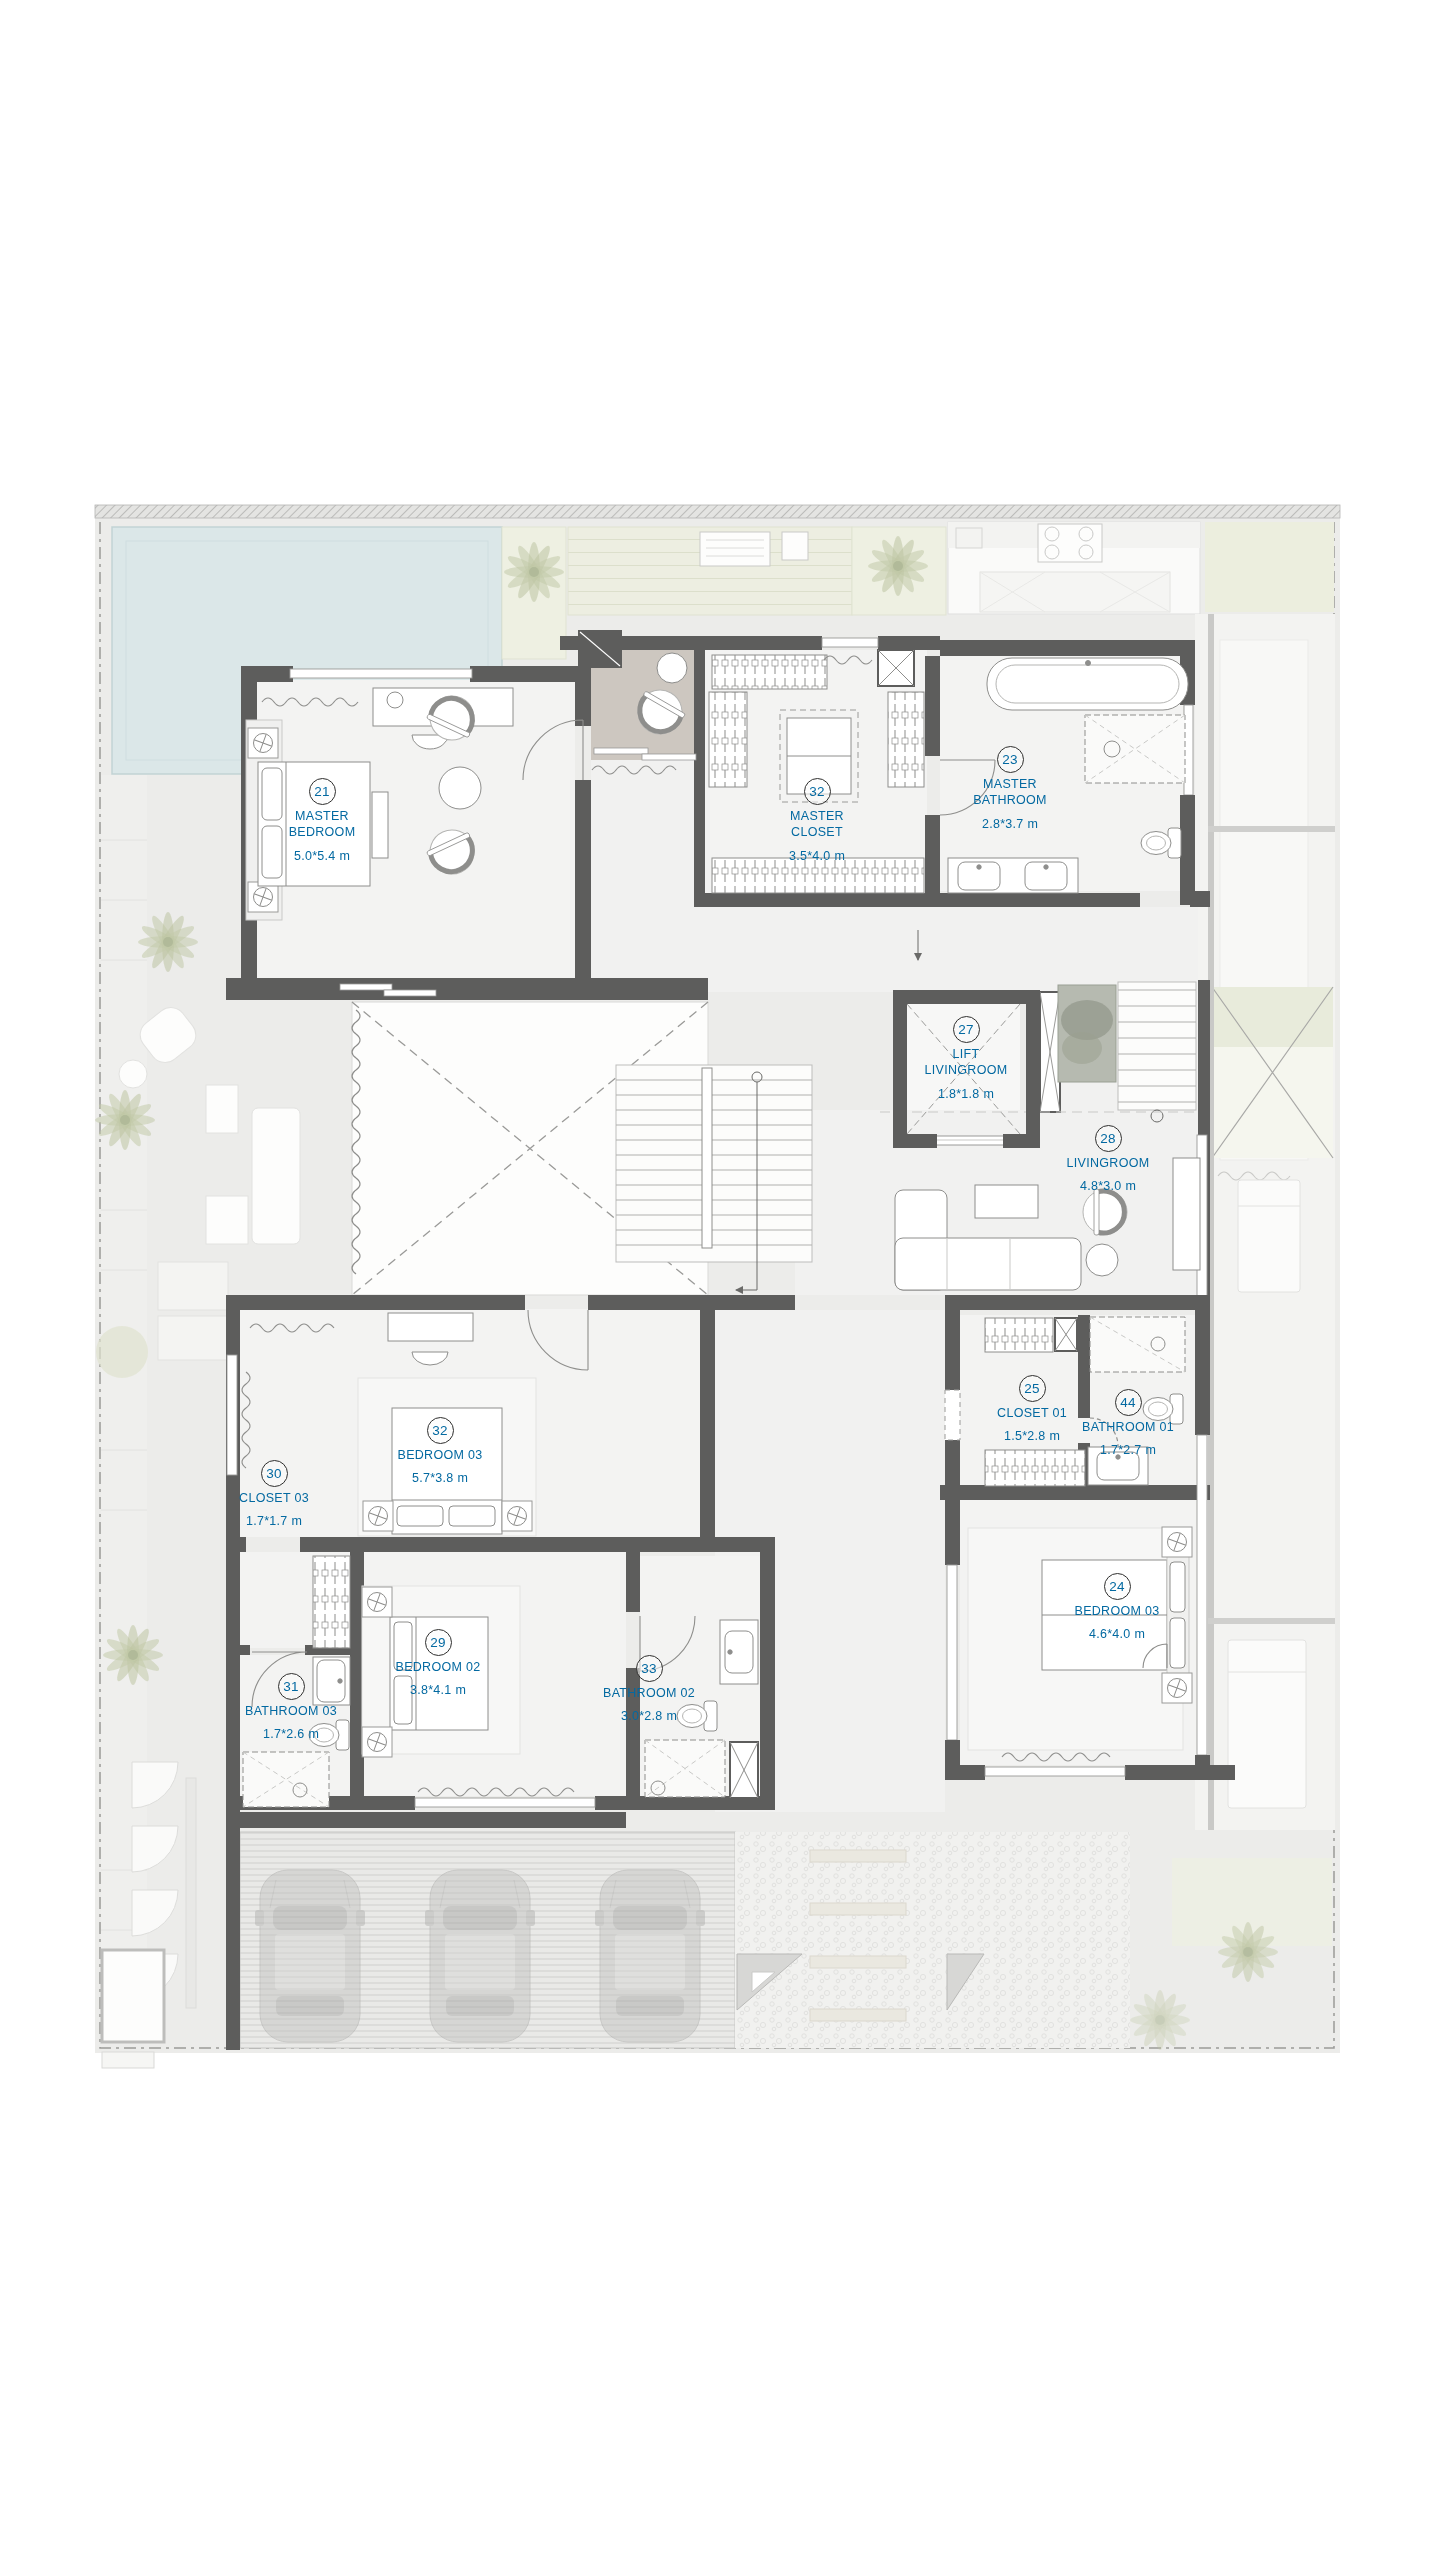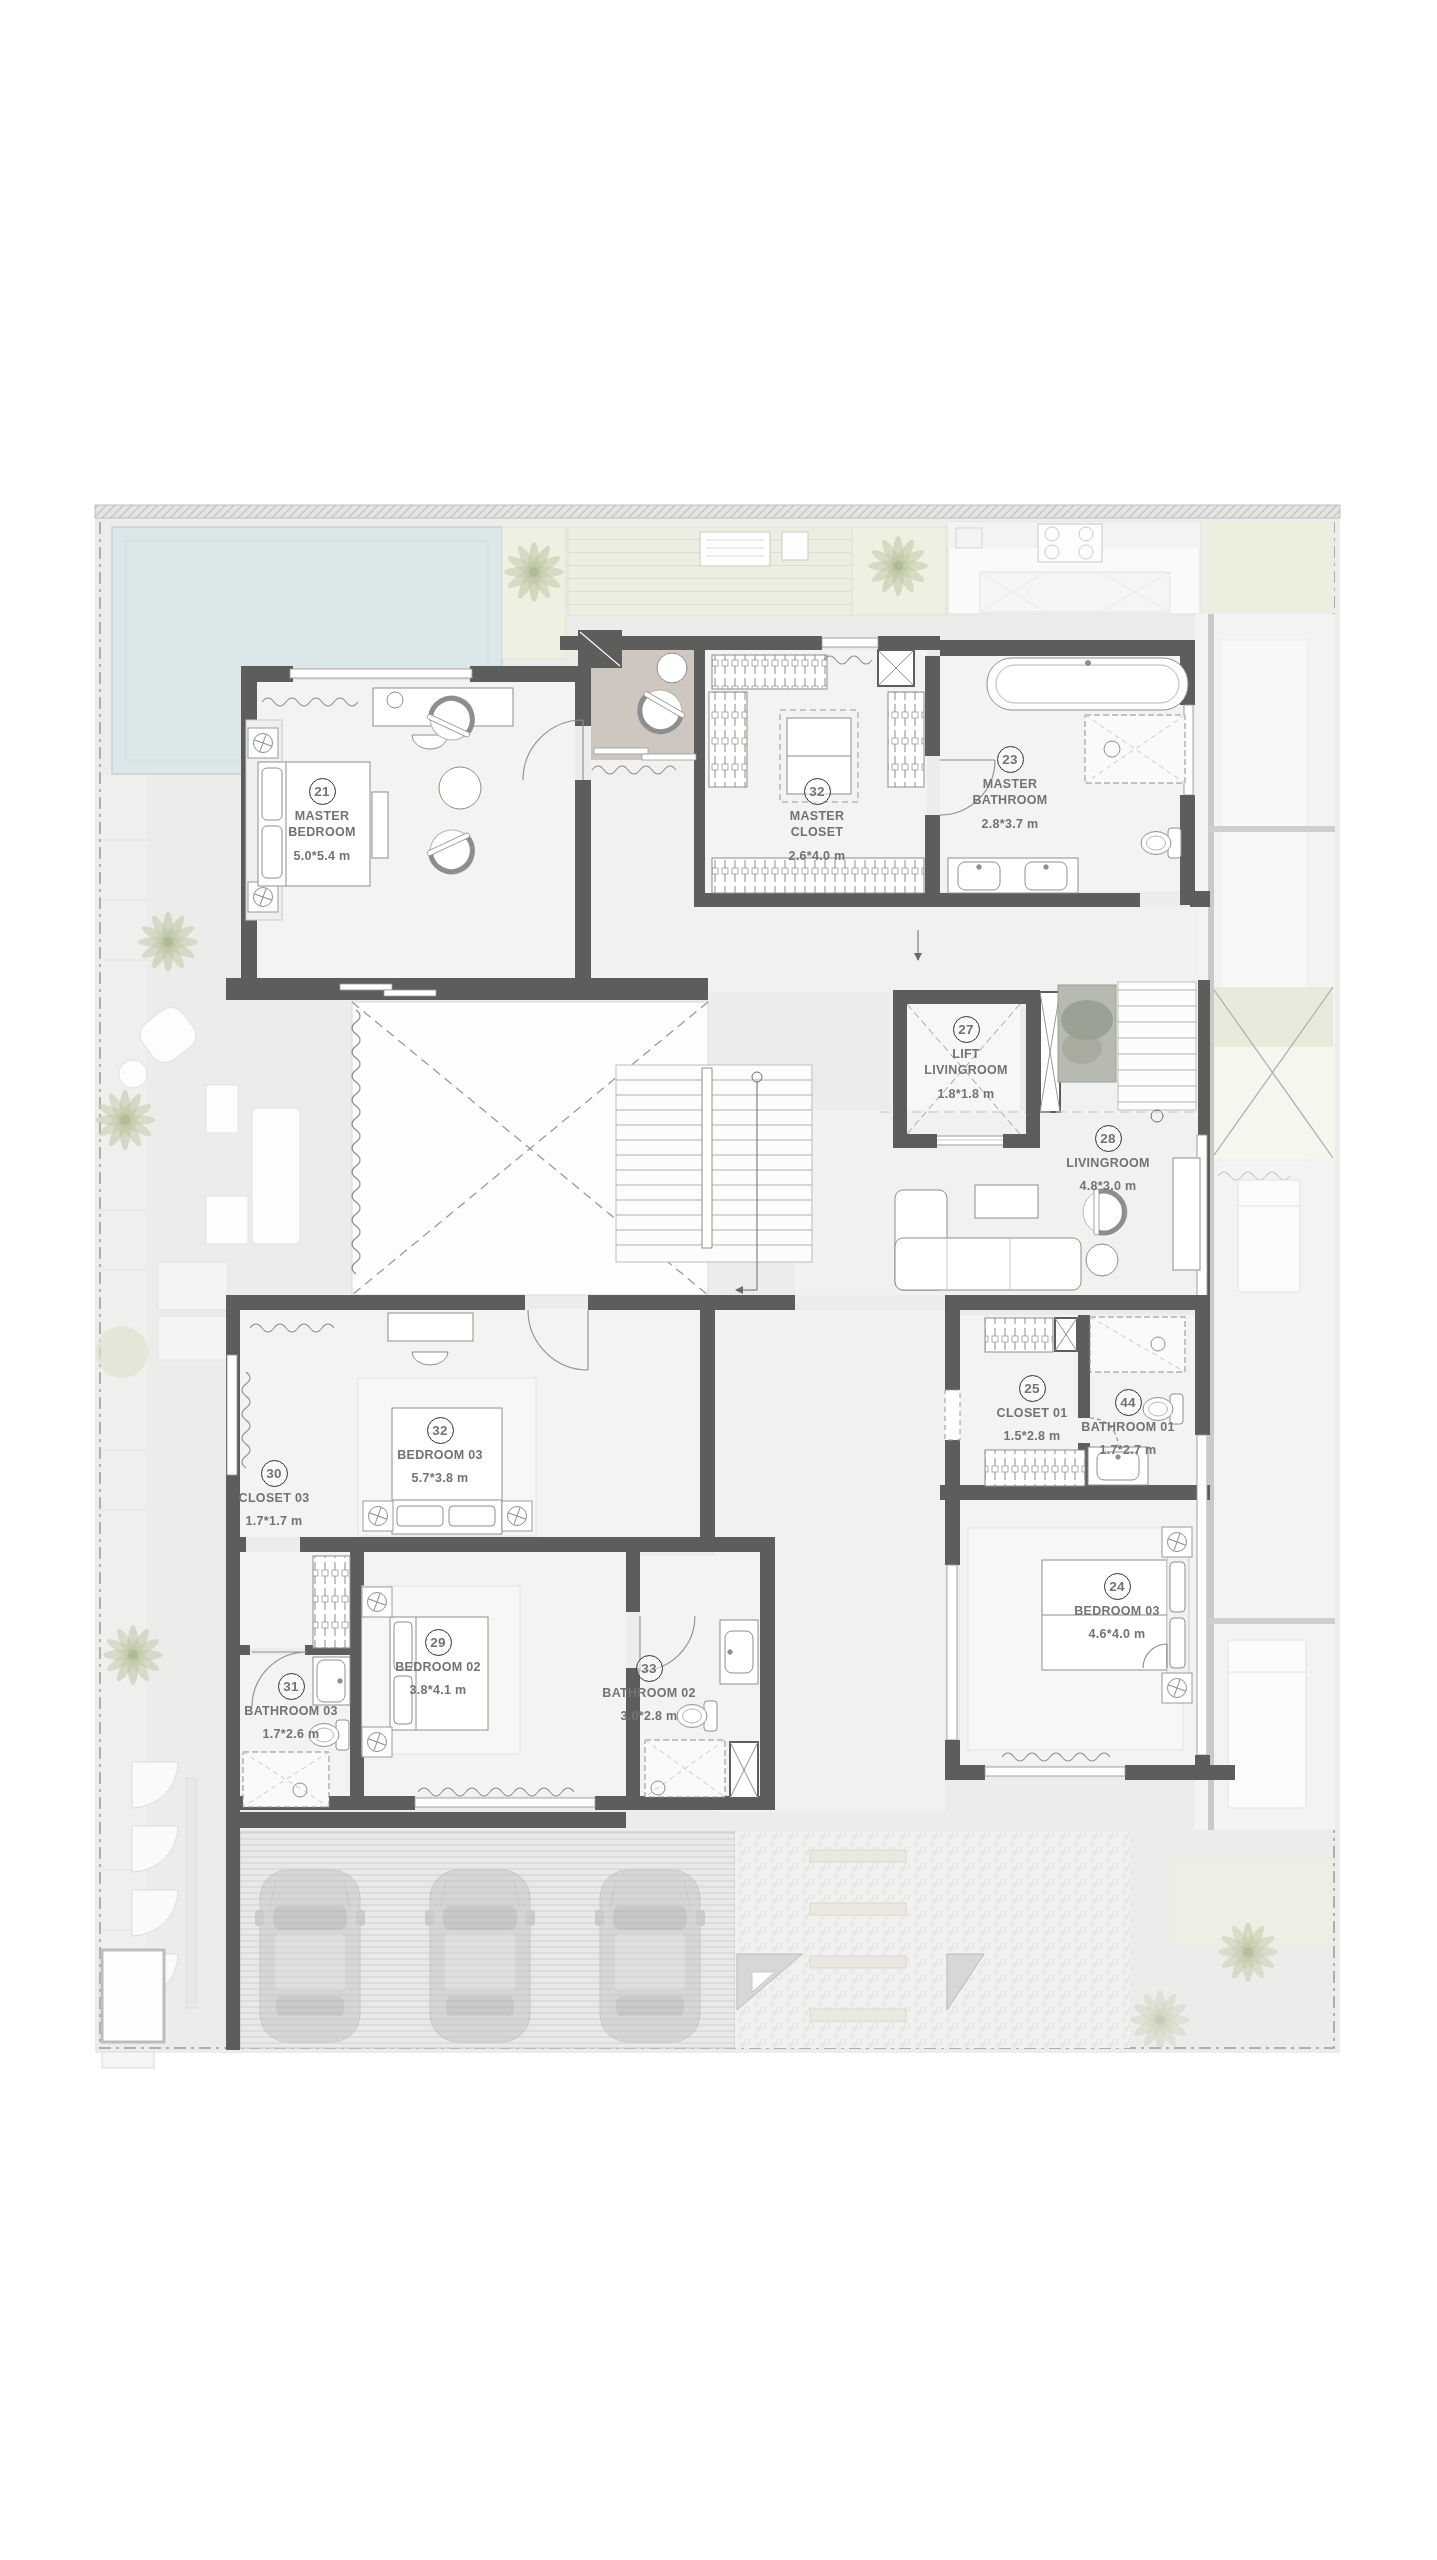--- a/index.html
+++ b/index.html
@@ -1,20 +1,20 @@
 <!DOCTYPE html>
 <html><head>
 <meta charset="utf-8">
 <style>
   html,body{margin:0;padding:0;background:#fff}
   .stage{position:relative;width:1437px;height:2560px;background:#ffffff;
          font-family:"Liberation Sans",sans-serif;overflow:hidden}
   svg.plan{position:absolute;left:0;top:0}
   .room-label{position:absolute;transform:translateX(-50%);text-align:center;
-              color:#737373;font-weight:700;font-size:12.5px;line-height:1.3;
+              color:#0369a1;font-weight:400;font-size:12.5px;line-height:1.3;
               letter-spacing:.3px;width:150px;pointer-events:none}
   .room-label .num{width:27px;height:27px;margin:0 auto 3px;border:1.5px solid #2f2f2e;
                    border-radius:50%;line-height:25px;font-size:13.5px;
                    background:rgba(252,252,251,.55);box-sizing:border-box}
   .room-label.narrow{width:100px}
   .room-label .dims{margin-top:7px;white-space:nowrap}
 </style>
 </head>
 <body>
 
@@ -477,21 +477,21 @@
 </svg>
 
 <div class="room-label narrow" style="left:322px;top:778px">
   <div class="num">21</div>
   <div class="nm">MASTER BEDROOM</div>
   <div class="dims">5.0*5.4 m</div>
 </div>
 <div class="room-label narrow" style="left:817px;top:778px">
   <div class="num">32</div>
   <div class="nm">MASTER CLOSET</div>
-  <div class="dims">2.6*4.0 m</div>
+  <div class="dims">3.5*4.0 m</div>
 </div>
 <div class="room-label narrow" style="left:1010px;top:746px">
   <div class="num">23</div>
   <div class="nm">MASTER BATHROOM</div>
   <div class="dims">2.8*3.7 m</div>
 </div>
 <div class="room-label" style="left:1117px;top:1573px">
   <div class="num">24</div>
   <div class="nm">BEDROOM 03</div>
   <div class="dims">4.6*4.0 m</div>

